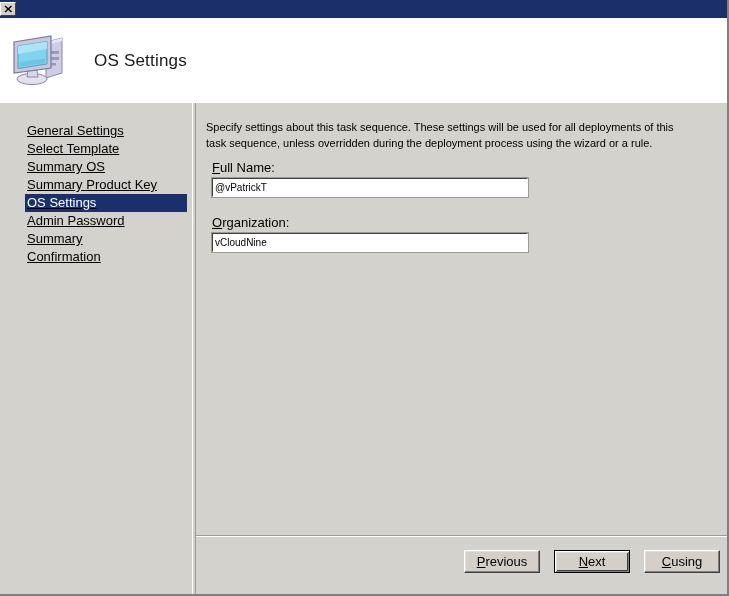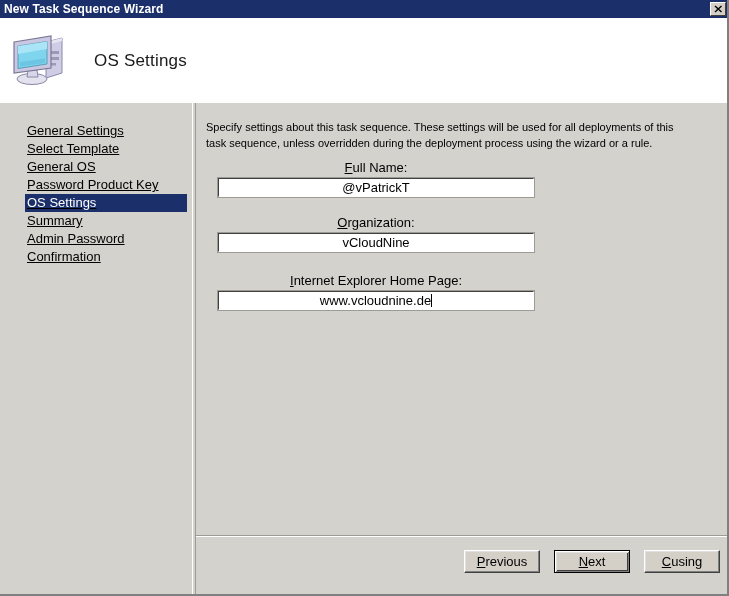--- a/index.html
+++ b/index.html
@@ -141,41 +141,41 @@
   #intro-text {
     position: absolute;
     left: 10px;
     top: 16px;
     width: 489px;
     font-size: 11px;
     color: #000000;
     line-height: 16px;
   }
 
-  .field-group { position: absolute; left: 22px; width: 316px; text-align: center; }
+  .field-group { position: absolute; left: 16px; width: 316px; }
   .field-label {
     font-size: 13px;
     color: #000000;
     margin-bottom: 3px;
     white-space: nowrap;
   }
   .field-label u { text-decoration: underline; }
   .text-input {
     width: 316px;
     height: 19px;
     box-sizing: border-box;
     background: #ffffff;
     border-top: 1px solid #404040;
     border-left: 1px solid #404040;
     border-right: 1px solid #ffffff;
     border-bottom: 1px solid #ffffff;
     outline: 1px solid #9d9b96;
     outline-offset: 0px;
     font-family: "Liberation Sans", sans-serif;
-    font-size: 13px;
+    font-size: 10px;
     color: #000000;
     padding: 0 2px;
     line-height: 17px;
     position: relative;
   }
   .input-value { display: inline-block; }
   .caret {
     display: inline-block;
     width: 1px;
     height: 13px;
@@ -245,21 +245,20 @@
     width: 729px; height: 2px;
     background: #808080;
   }
 </style>
 </head>
 <body>
 
 <div id="window">
 
   <div id="titlebar">
-    <div id="titlebar-text">New Task Sequence Wizard</div>
     <div id="close-button">
       <span>
         <svg width="9" height="8" viewBox="0 0 9 8">
           <path d="M1,1 L7.5,7 M7.5,1 L1,7" stroke="#000000" stroke-width="1.4" fill="none"></path>
         </svg>
       </span>
     </div>
   </div>
 
   <div id="header">
@@ -284,49 +283,45 @@
     </span>
     <div id="header-title">OS Settings</div>
   </div>
 
   <div id="body-area">
 
     <div id="nav-panel">
       <div id="nav-list">
         <div class="nav-item">General Settings</div>
         <div class="nav-item">Select Template</div>
-        <div class="nav-item">General OS</div>
-        <div class="nav-item">Password Product Key</div>
+        <div class="nav-item">Summary OS</div>
+        <div class="nav-item">Summary Product Key</div>
         <div class="nav-item selected">OS Settings</div>
+        <div class="nav-item">Admin Password</div>
         <div class="nav-item">Summary</div>
-        <div class="nav-item">Admin Password</div>
         <div class="nav-item">Confirmation</div>
       </div>
     </div>
 
     <div id="nav-separator"></div>
 
     <div id="content-panel">
 
       <div id="intro-text">Specify settings about this task sequence.  These settings will be used for all deployments of this task sequence, unless overridden during the deployment process using the wizard or a rule.</div>
 
       <div class="field-group" id="field-fullname">
         <div class="field-label"><u>F</u><span>ull Name:</span></div>
         <div class="text-input"><span class="input-value">@vPatrickT</span></div>
       </div>
 
       <div class="field-group" id="field-org">
         <div class="field-label"><u>O</u><span>rganization:</span></div>
         <div class="text-input"><span class="input-value">vCloudNine</span></div>
       </div>
 
-      <div class="field-group" id="field-iehome">
-        <div class="field-label"><u>I</u><span>nternet Explorer Home Page:</span></div>
-        <div class="text-input"><span class="input-value">www.vcloudnine.de</span><span class="caret"></span></div>
-      </div>
 
       <div id="button-divider"></div>
 
       <div id="button-row">
         <button class="dlg-button">
             <u>P</u>
             <span>revious</span>
           </button>
         <button class="dlg-button default">
             <u>N</u>

